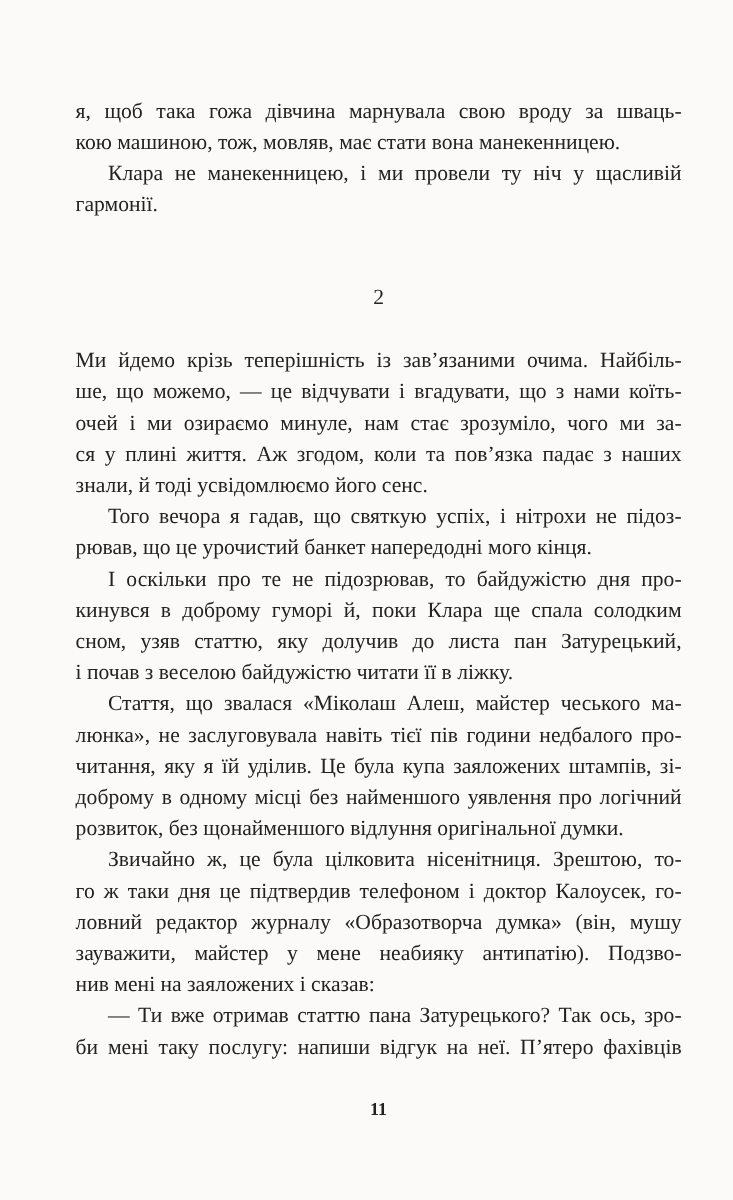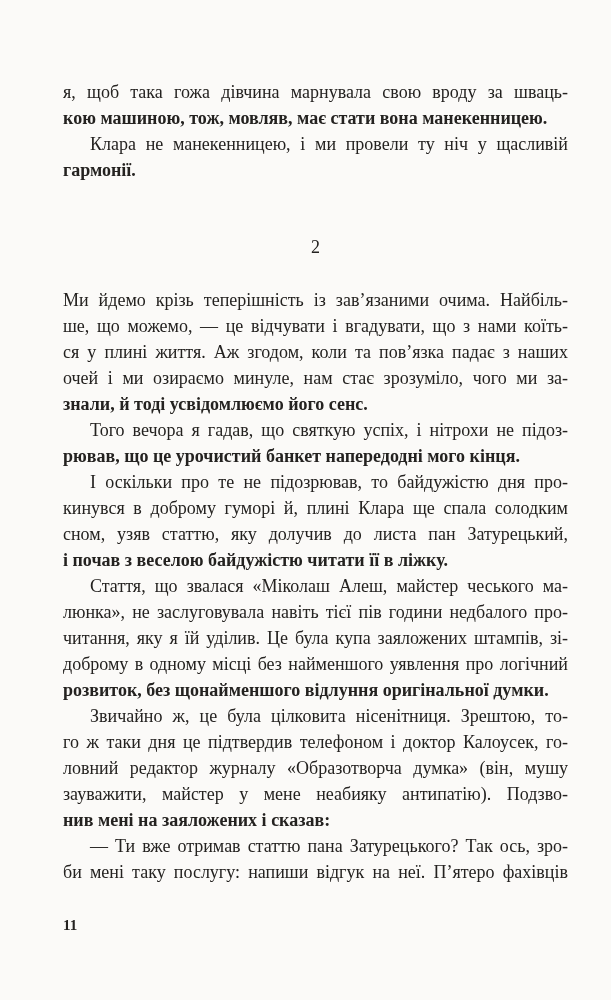--- a/index.html
+++ b/index.html
@@ -23,29 +23,29 @@
     padding: 79px 43px 0 63px;
     overflow: hidden;
   }
   .text-block { width: 505px; }
   .paragraph { margin: 0; }
   .line {
     text-align: justify;
     text-align-last: justify;
     white-space: normal;
   }
-  .line.para-end { text-align-last: left; font-weight: bold; }
+  .line.para-end { text-align-last: left; }
   .line.indent { text-indent: 27px; }
   .chapter-heading {
     text-align: center;
     margin: 51px 0 27px 0;
     font-size: 18px;
   }
   .page-number {
-    text-align: left;
+    text-align: center;
     margin-top: 30px;
     font-size: 15px;
     font-weight: bold;
     line-height: 20px;
   }
 </style>
 </head>
 <body>
 
 <div class="page">
@@ -55,31 +55,31 @@
         <div class="line para-end">кою машиною, тож, мовляв, має стати вона манекенницею.</div>
       </div>
       <div class="paragraph">
         <div class="line indent">Клара не манекенницею, і ми провели ту ніч у щасливій</div>
         <div class="line para-end">гармонії.</div>
       </div>
       <div class="chapter-heading">2</div>
       <div class="paragraph">
         <div class="line">Ми йдемо крізь теперішність із зав’язаними очима. Найбіль-</div>
         <div class="line">ше, що можемо, — це відчувати і вгадувати, що з нами коїть-</div>
+        <div class="line">очей і ми озираємо минуле, нам стає зрозуміло, чого ми за-</div>
         <div class="line">ся у плині життя. Аж згодом, коли та пов’язка падає з наших</div>
-        <div class="line">очей і ми озираємо минуле, нам стає зрозуміло, чого ми за-</div>
         <div class="line para-end">знали, й тоді усвідомлюємо його сенс.</div>
       </div>
       <div class="paragraph">
         <div class="line indent">Того вечора я гадав, що святкую успіх, і нітрохи не підоз-</div>
         <div class="line para-end">рював, що це урочистий банкет напередодні мого кінця.</div>
       </div>
       <div class="paragraph">
         <div class="line indent">І оскільки про те не підозрював, то байдужістю дня про-</div>
-        <div class="line">кинувся в доброму гуморі й, плині Клара ще спала солодким</div>
+        <div class="line">кинувся в доброму гуморі й, поки Клара ще спала солодким</div>
         <div class="line">сном, узяв статтю, яку долучив до листа пан Затурецький,</div>
         <div class="line para-end">і почав з веселою байдужістю читати її в ліжку.</div>
       </div>
       <div class="paragraph">
         <div class="line indent">Стаття, що звалася «Міколаш Алеш, майстер чеського ма-</div>
         <div class="line">люнка», не заслуговувала навіть тієї пів години недбалого про-</div>
         <div class="line">читання, яку я їй уділив. Це була купа заяложених штампів, зі-</div>
         <div class="line">доброму в одному місці без найменшого уявлення про логічний</div>
         <div class="line para-end">розвиток, без щонайменшого відлуння оригінальної думки.</div>
       </div>

